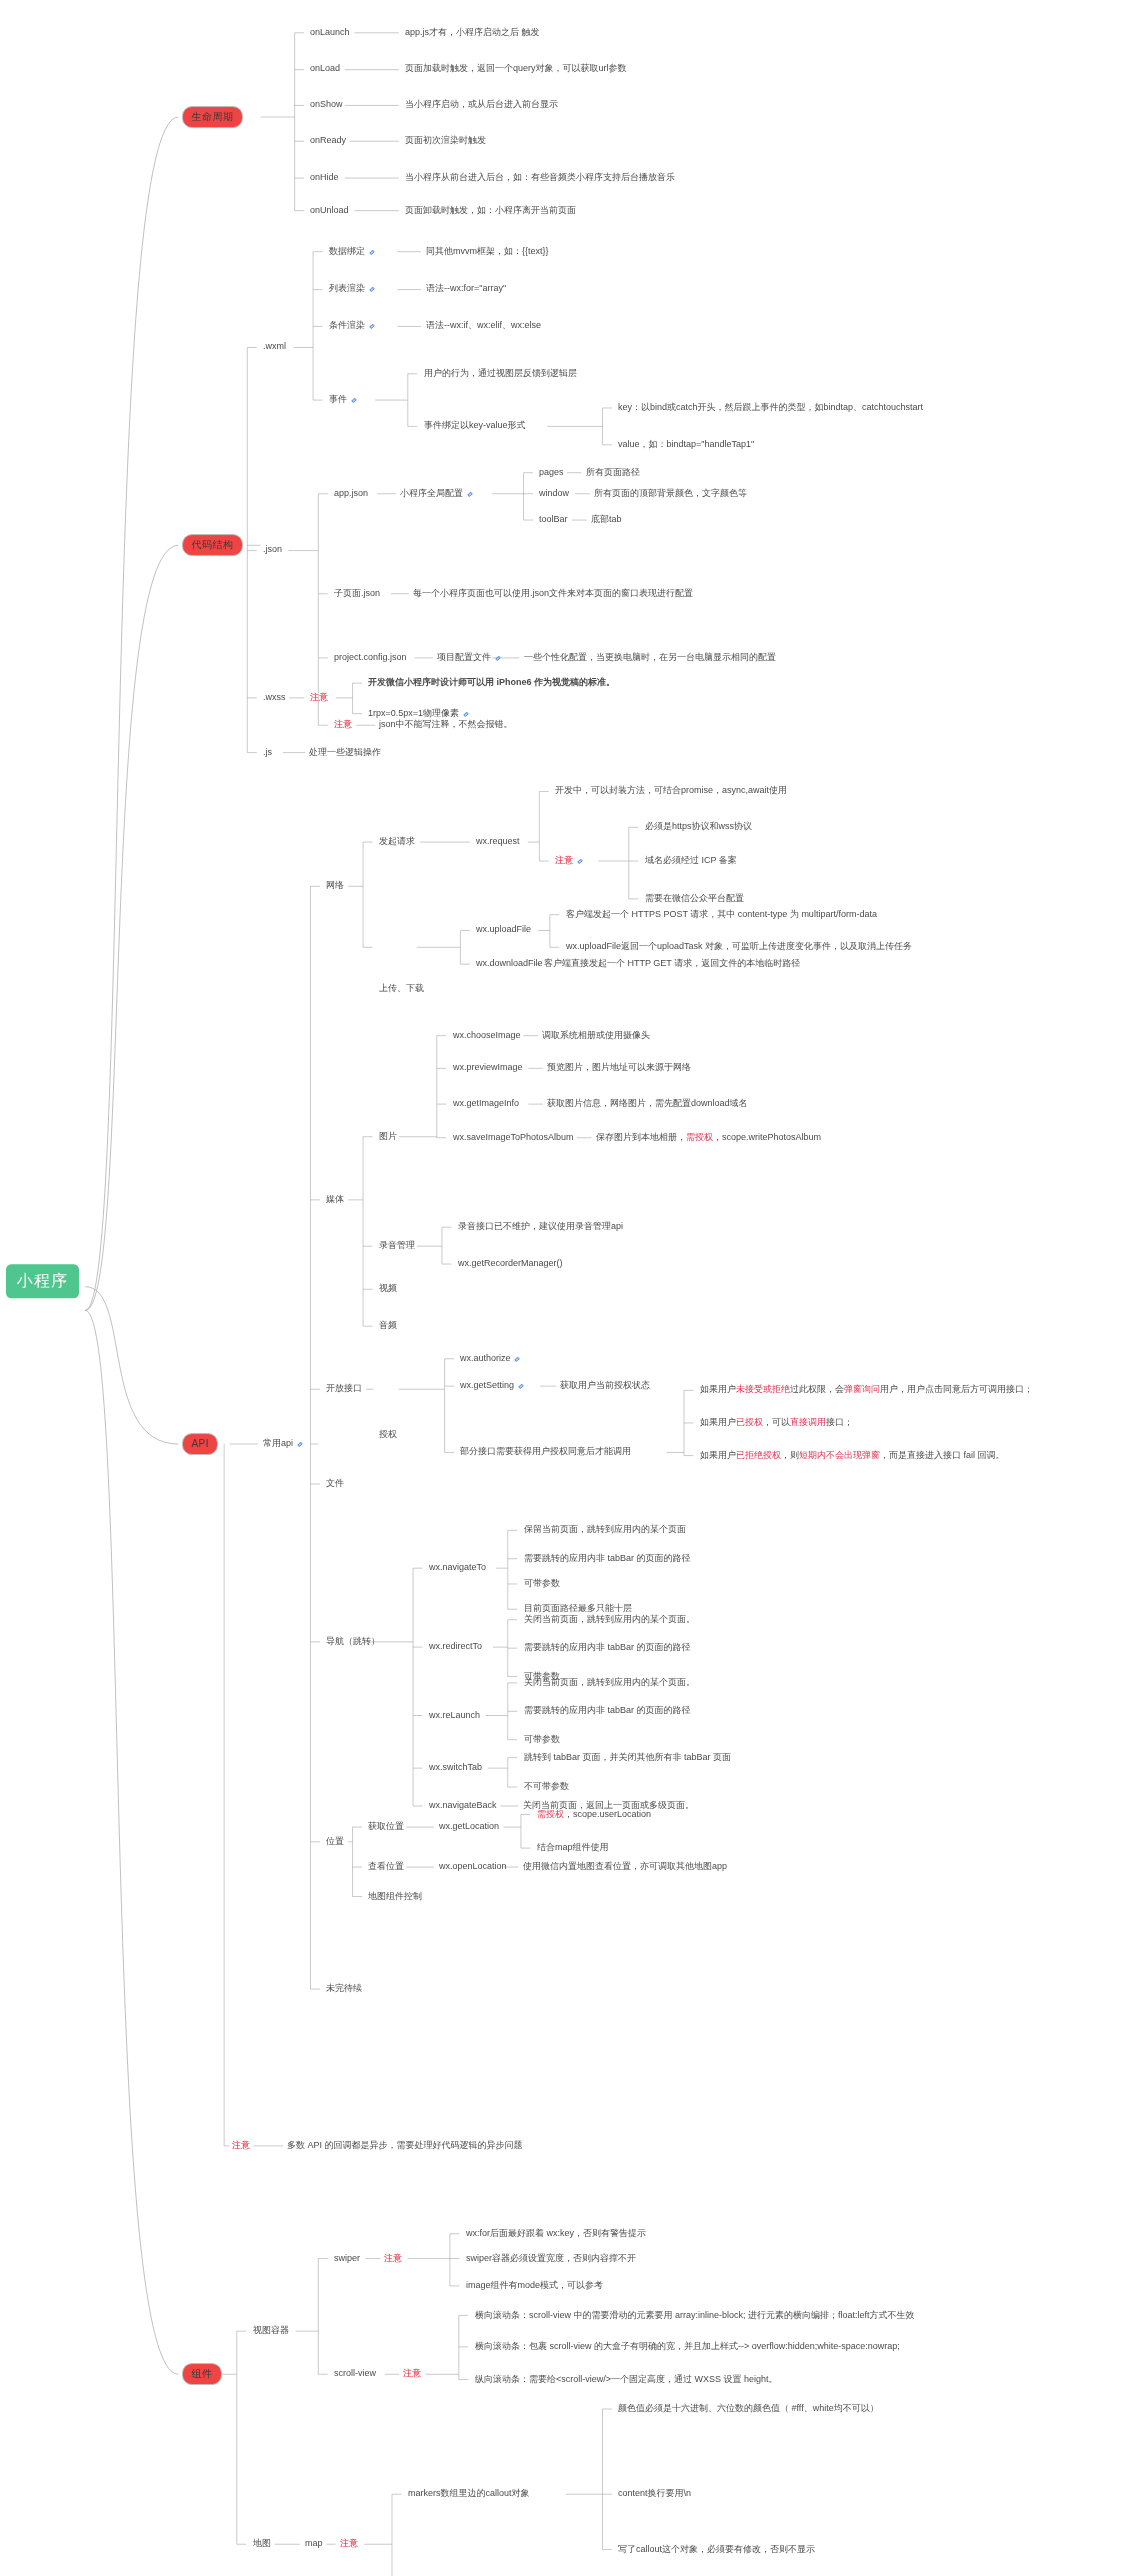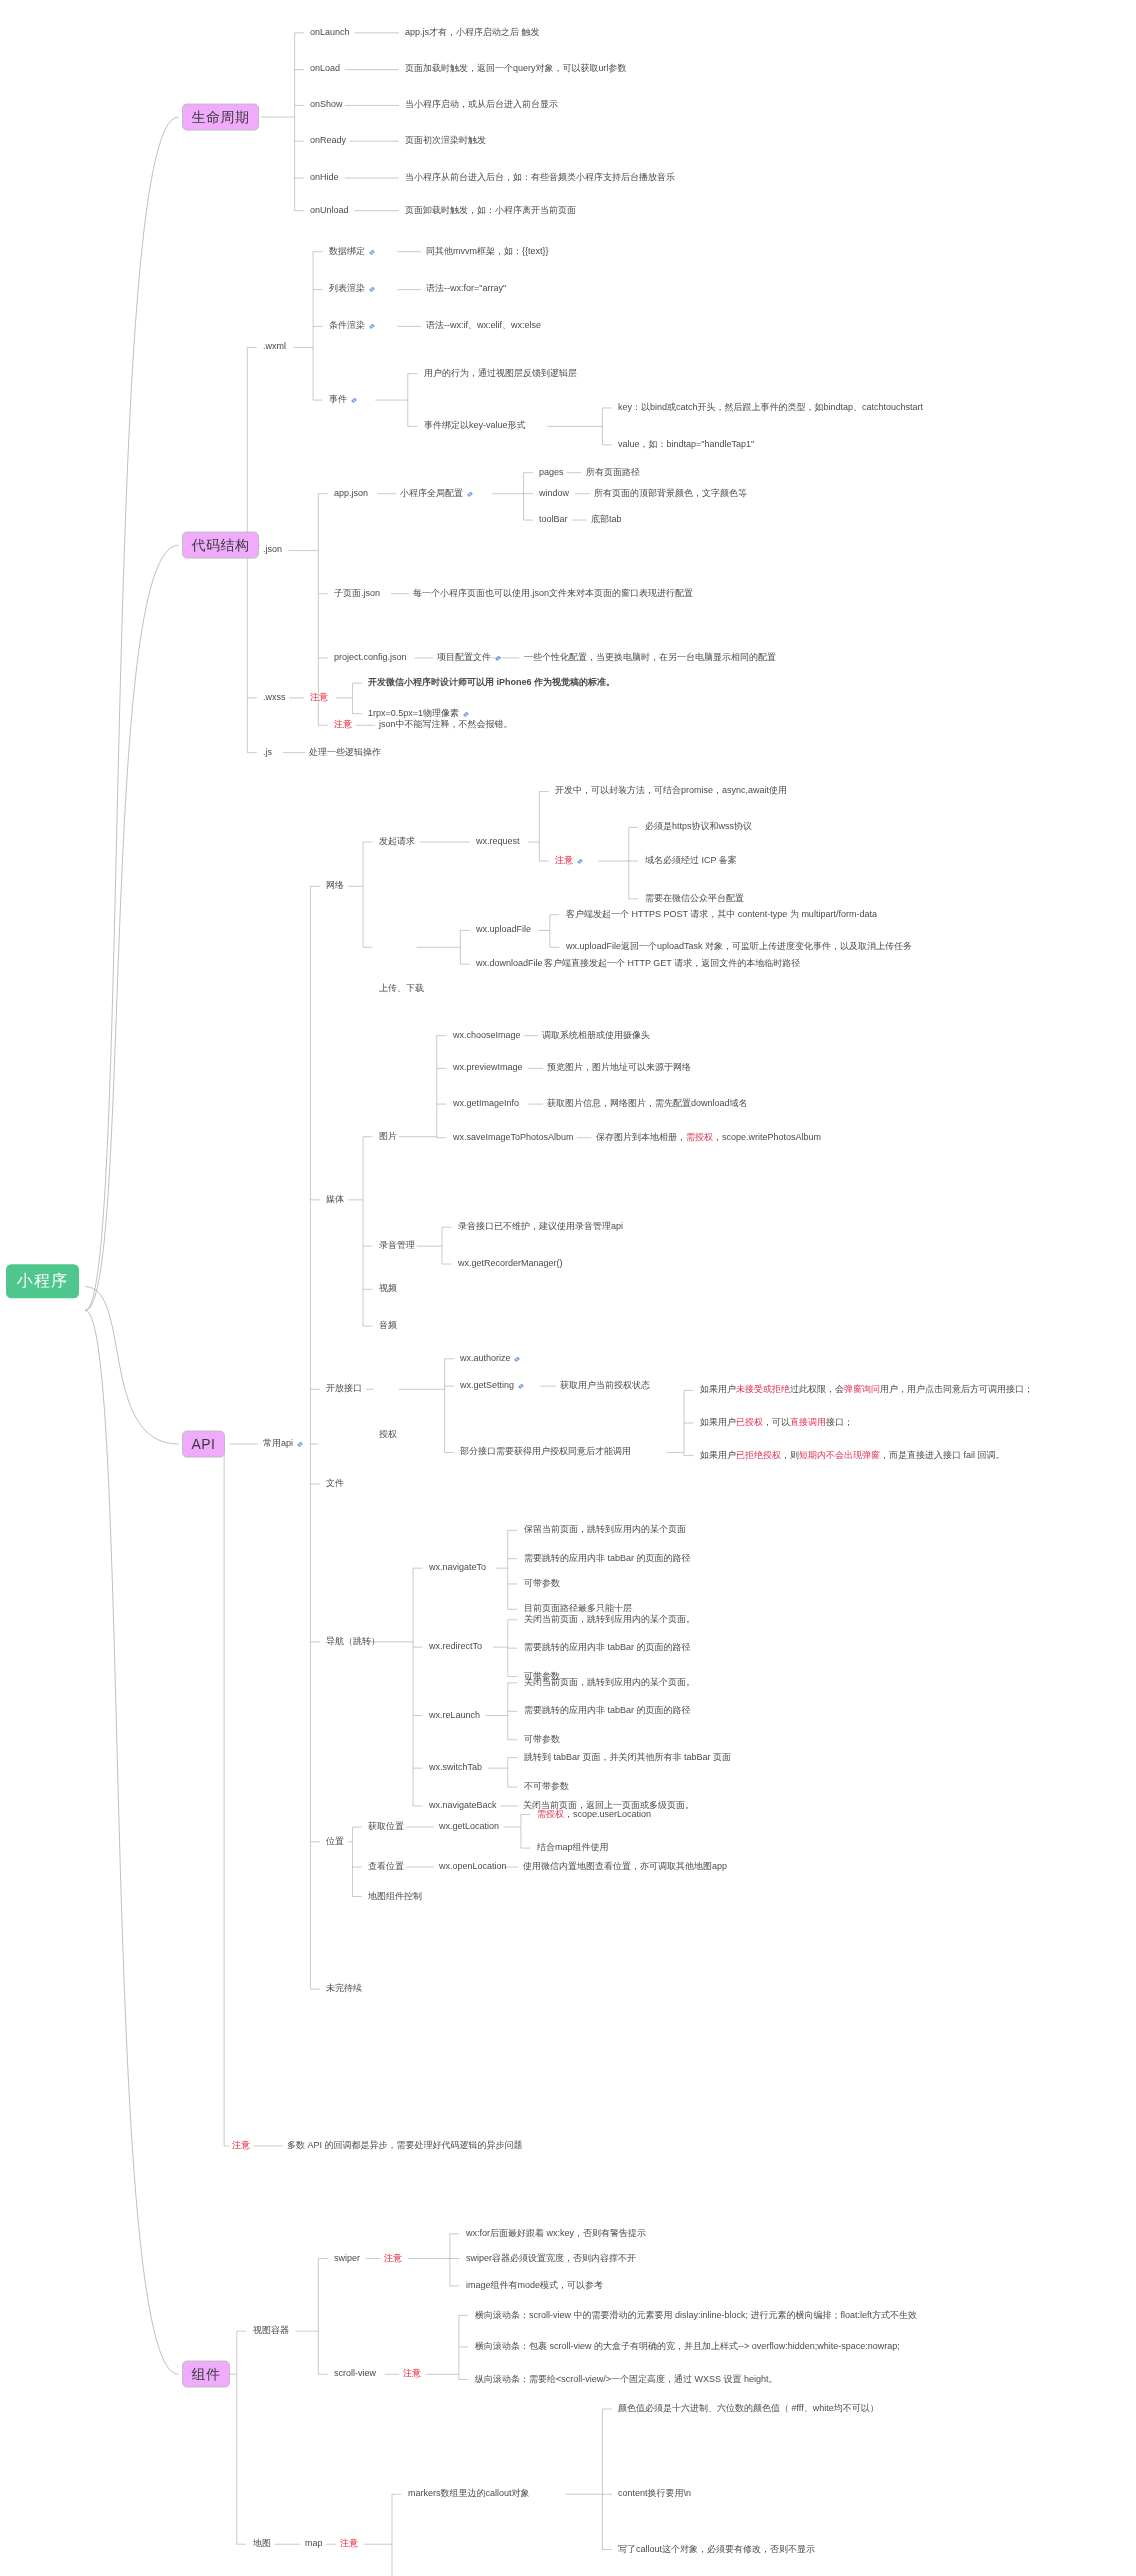--- a/index.html
+++ b/index.html
@@ -14,22 +14,22 @@
   }
   #canvas{position:absolute;left:0;top:0;width:1136px;height:2576px;}
   svg#links{position:absolute;left:0;top:0;width:1136px;height:2576px;pointer-events:none;}
   .node{position:absolute;white-space:nowrap;line-height:1.25;}
   .t{font-size:9px;color:#4a4a4a;}
   .root{
     background:#4ec68e;color:#fff;border-radius:5.3px;
     padding:6.8px 10.5px;font-size:16px;letter-spacing:1.1px;
   }
   .branch{
-    border:0.5px solid #bdbdbd;border-radius:5px;background:#f0abfc;
-    padding:3.7px 8.4px;font-size:14px;color:#3a3a3a;letter-spacing:0.5px;
+    border:0.5px solid #bdbdbd;border-radius:10px;background:#ef4444;
+    padding:3.7px 8.4px;font-size:10px;color:#3a3a3a;letter-spacing:0.5px;
   }
   .warn{color:#e8172f;}
   .red{color:#e03050;}
   .linkicon{
     display:inline-block;color:#2f6fe0;font-size:8px;
     vertical-align:middle;margin-left:2.6px;
   }
   .linkicon svg{display:block;}
 </style>
 </head>
@@ -400,21 +400,21 @@
     <div class="node t" style="left: 287px; top: 2146px; transform: translateY(-50%);">多数 API 的回调都是异步，需要处理好代码逻辑的异步问题</div>
     <div class="node t" style="left: 253px; top: 2331px; transform: translateY(-50%);">视图容器</div>
     <div class="node t" style="left: 253px; top: 2544px; transform: translateY(-50%);">地图</div>
     <div class="node t" style="left: 334px; top: 2259px; transform: translateY(-50%);">swiper</div>
     <div class="node t" style="left: 334px; top: 2374px; transform: translateY(-50%);">scroll-view</div>
     <div class="node t" style="left: 384px; top: 2259px; transform: translateY(-50%);"><span class="warn">注意</span></div>
     <div class="node t" style="left: 466px; top: 2234px; transform: translateY(-50%);">wx:for后面最好跟着 wx:key，否则有警告提示</div>
     <div class="node t" style="left: 466px; top: 2259px; transform: translateY(-50%);">swiper容器必须设置宽度，否则内容撑不开</div>
     <div class="node t" style="left: 466px; top: 2286px; transform: translateY(-50%);">image组件有mode模式，可以参考</div>
     <div class="node t" style="left: 403px; top: 2374px; transform: translateY(-50%);"><span class="warn">注意</span></div>
-    <div class="node t" style="left: 475px; top: 2316px; transform: translateY(-50%);">横向滚动条：scroll-view 中的需要滑动的元素要用 dislay:inline-block; 进行元素的横向编排；float:left方式不生效</div>
+    <div class="node t" style="left: 475px; top: 2316px; transform: translateY(-50%);">横向滚动条：scroll-view 中的需要滑动的元素要用 array:inline-block; 进行元素的横向编排；float:left方式不生效</div>
     <div class="node t" style="left: 475px; top: 2347px; transform: translateY(-50%);">横向滚动条：包裹 scroll-view 的大盒子有明确的宽，并且加上样式--&gt; overflow:hidden;white-space:nowrap;</div>
     <div class="node t" style="left: 475px; top: 2380px; transform: translateY(-50%);">纵向滚动条：需要给&lt;scroll-view/&gt;一个固定高度，通过 WXSS 设置 height。</div>
     <div class="node t" style="left: 305px; top: 2544px; transform: translateY(-50%);">map</div>
     <div class="node t" style="left: 340px; top: 2544px; transform: translateY(-50%);"><span class="warn">注意</span></div>
     <div class="node t" style="left: 408px; top: 2494px; transform: translateY(-50%);">markers数组里边的callout对象</div>
     <div class="node t" style="left: 618px; top: 2409px; transform: translateY(-50%);">颜色值必须是十六进制、六位数的颜色值（ #fff、white均不可以）</div>
     <div class="node t" style="left: 618px; top: 2494px; transform: translateY(-50%);">content换行要用\n</div>
     <div class="node t" style="left: 618px; top: 2550px; transform: translateY(-50%);">写了callout这个对象，必须要有修改，否则不显示</div>
   </div>
 

